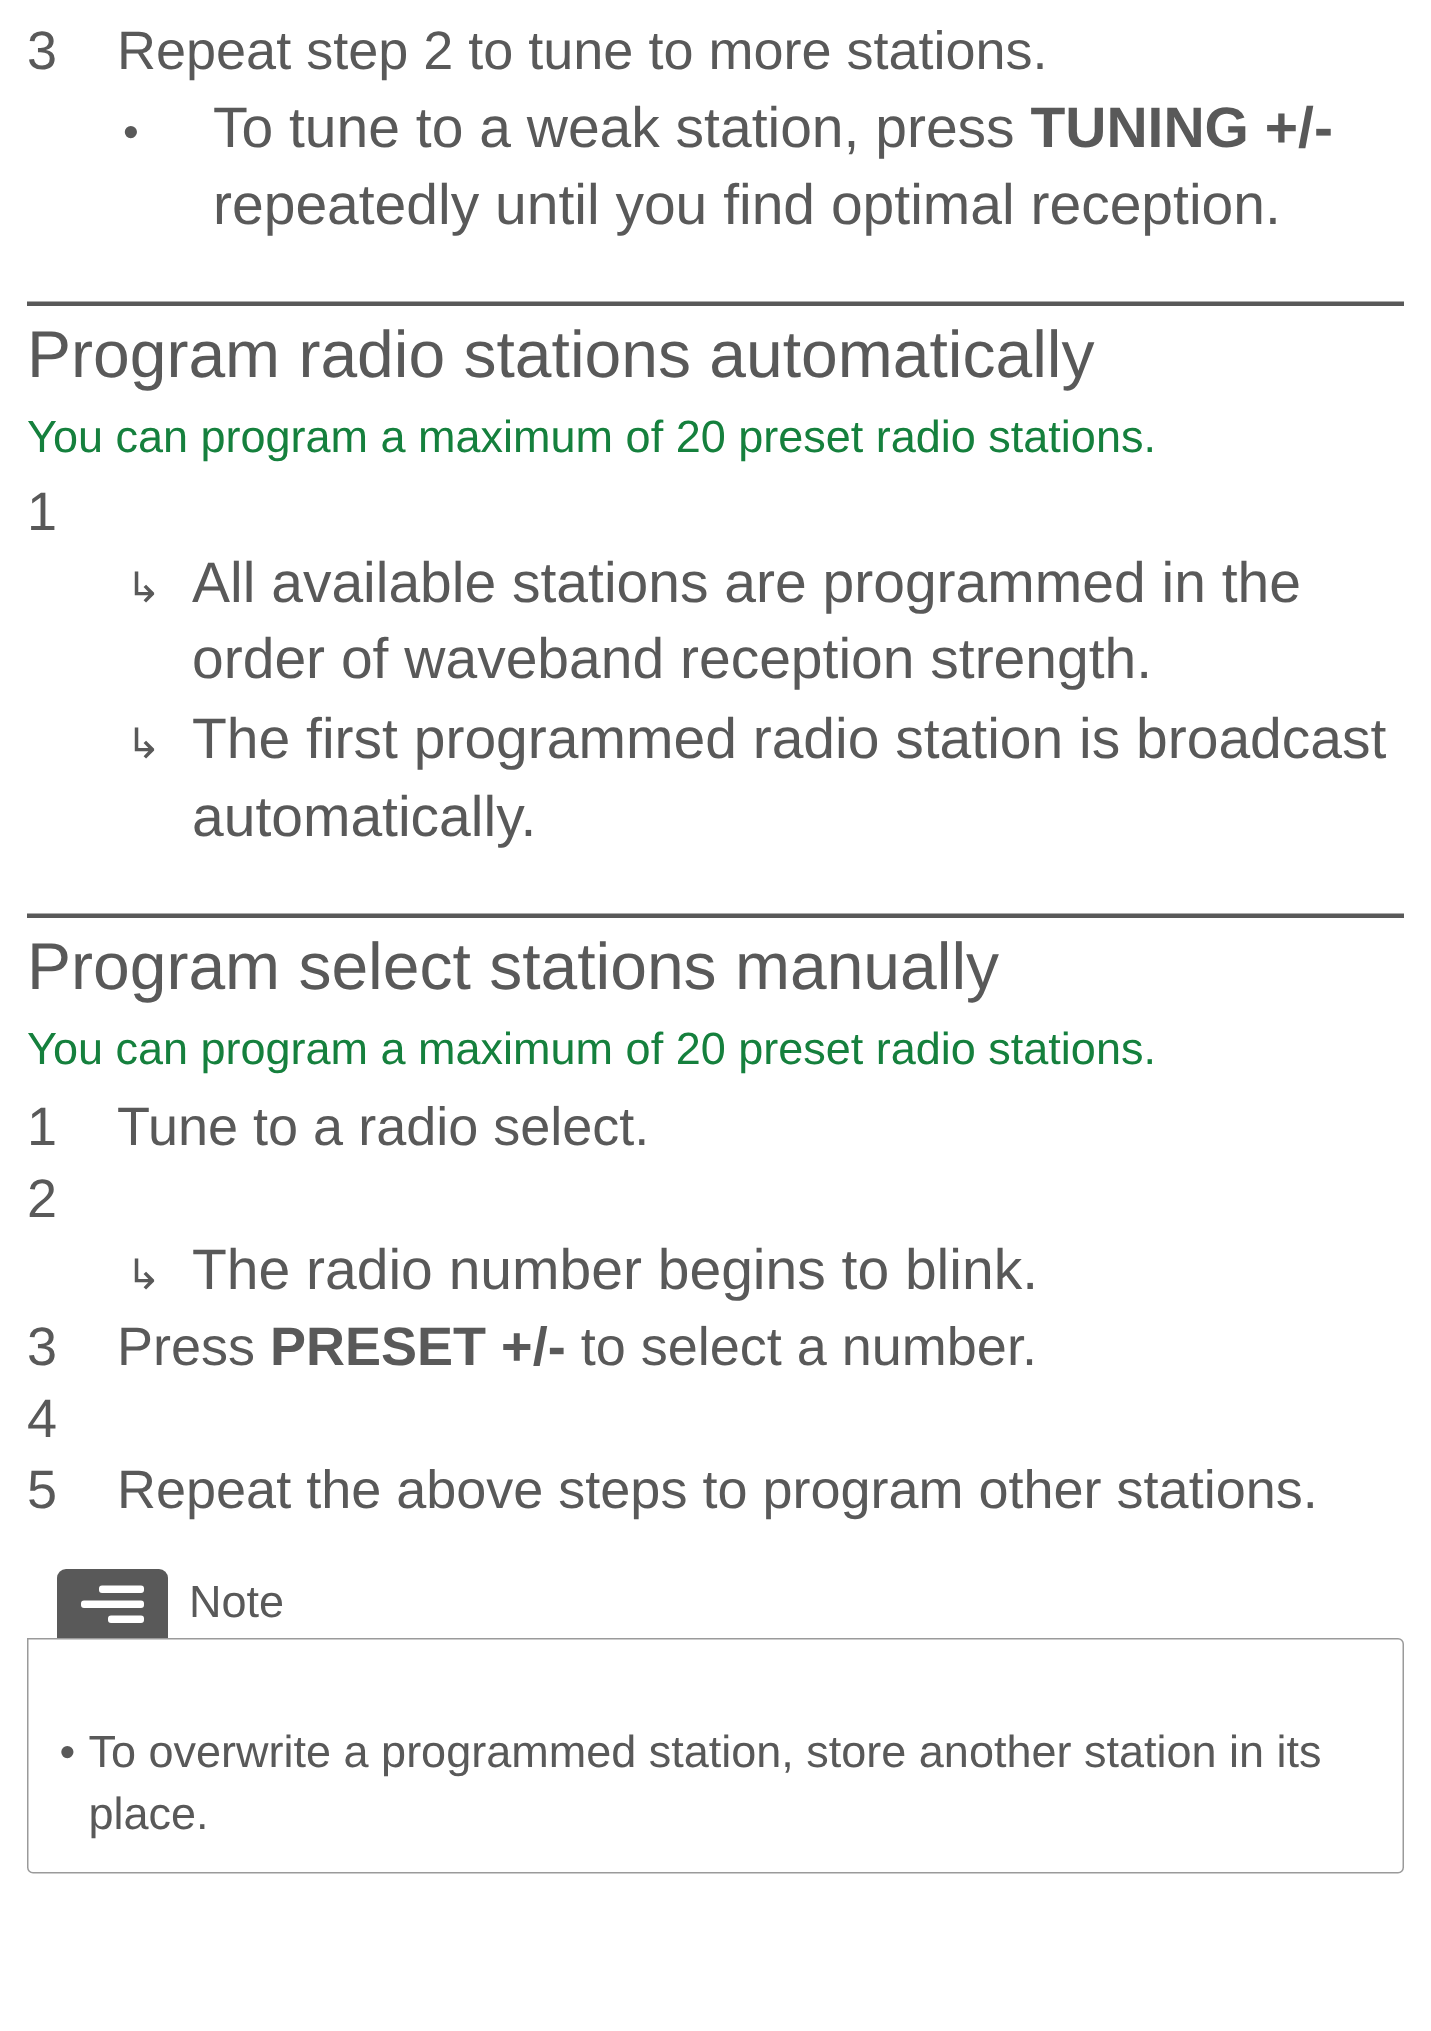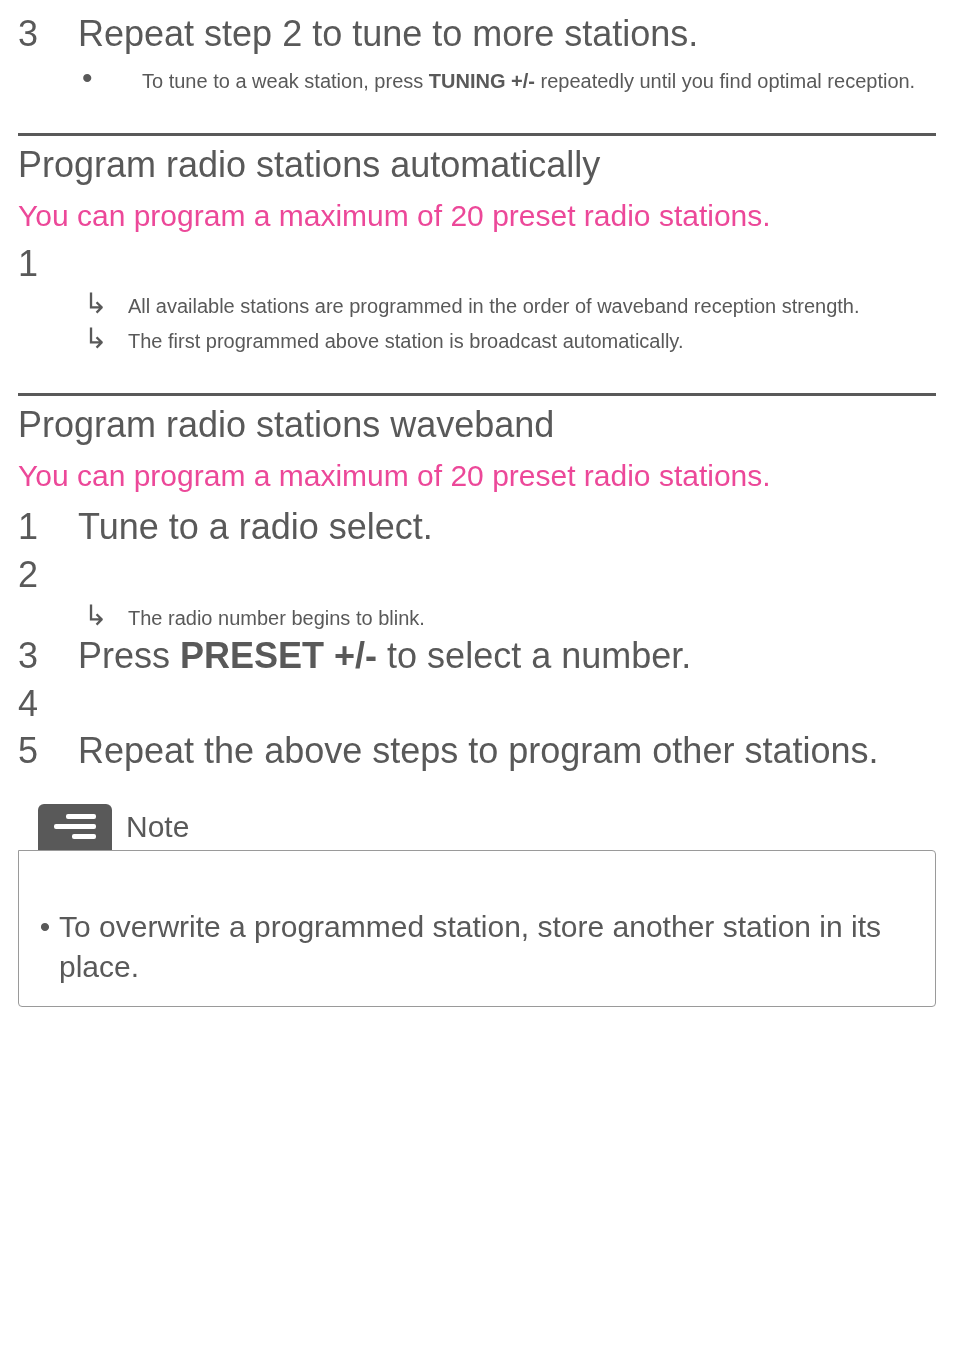--- a/index.html
+++ b/index.html
@@ -47,44 +47,44 @@
       text-align: left;
       padding-left: 4px;
     }
     .arrow-mark {
       font-size: 28px;
       width: 50px;
       flex-shrink: 0;
       padding-left: 6px;
     }
     .sub-text {
-      font-size: 20px;
+      font-size: 38px;
       line-height: 1.35;
       flex: 1;
     }
     .bold {
       font-weight: 600;
       color: #595959;
     }
     .section-divider {
       border: none;
       border-top: 3px solid #595959;
       margin-top: 38px;
       margin-bottom: 8px;
     }
     .section-heading {
-      font-size: 36px;
+      font-size: 44px;
       font-weight: 400;
       color: #595959;
       margin-bottom: 10px;
       margin-top: 4px;
     }
     .intro-text {
       font-size: 30px;
-      color: #ec4899;
+      color: #15803d;
       margin-bottom: 6px;
       line-height: 1.35;
     }
     .note-block {
       margin-top: 28px;
     }
     .note-header {
       display: flex;
       align-items: center;
       padding-left: 20px;
@@ -172,25 +172,25 @@
 
 <div class="step-row">
   <div class="step-num">1</div>
 </div>
 <div class="result-row">
   <div class="arrow-mark">↳</div>
   <div class="sub-text">All available stations are programmed in the order of waveband reception strength.</div>
 </div>
 <div class="result-row">
   <div class="arrow-mark">↳</div>
-  <div class="sub-text">The first programmed above station is broadcast automatically.</div>
+  <div class="sub-text">The first programmed radio station is broadcast automatically.</div>
 </div>
 
 <hr class="section-divider">
-<h2 class="section-heading">Program radio stations waveband</h2>
+<h2 class="section-heading">Program select stations manually</h2>
 <p class="intro-text">You can program a maximum of 20 preset radio stations.</p>
 
 <div class="step-row">
   <div class="step-num">1</div>
   <div class="step-text">Tune to a radio select.</div>
 </div>
 
 <div class="step-row">
   <div class="step-num">2</div>
 </div>

